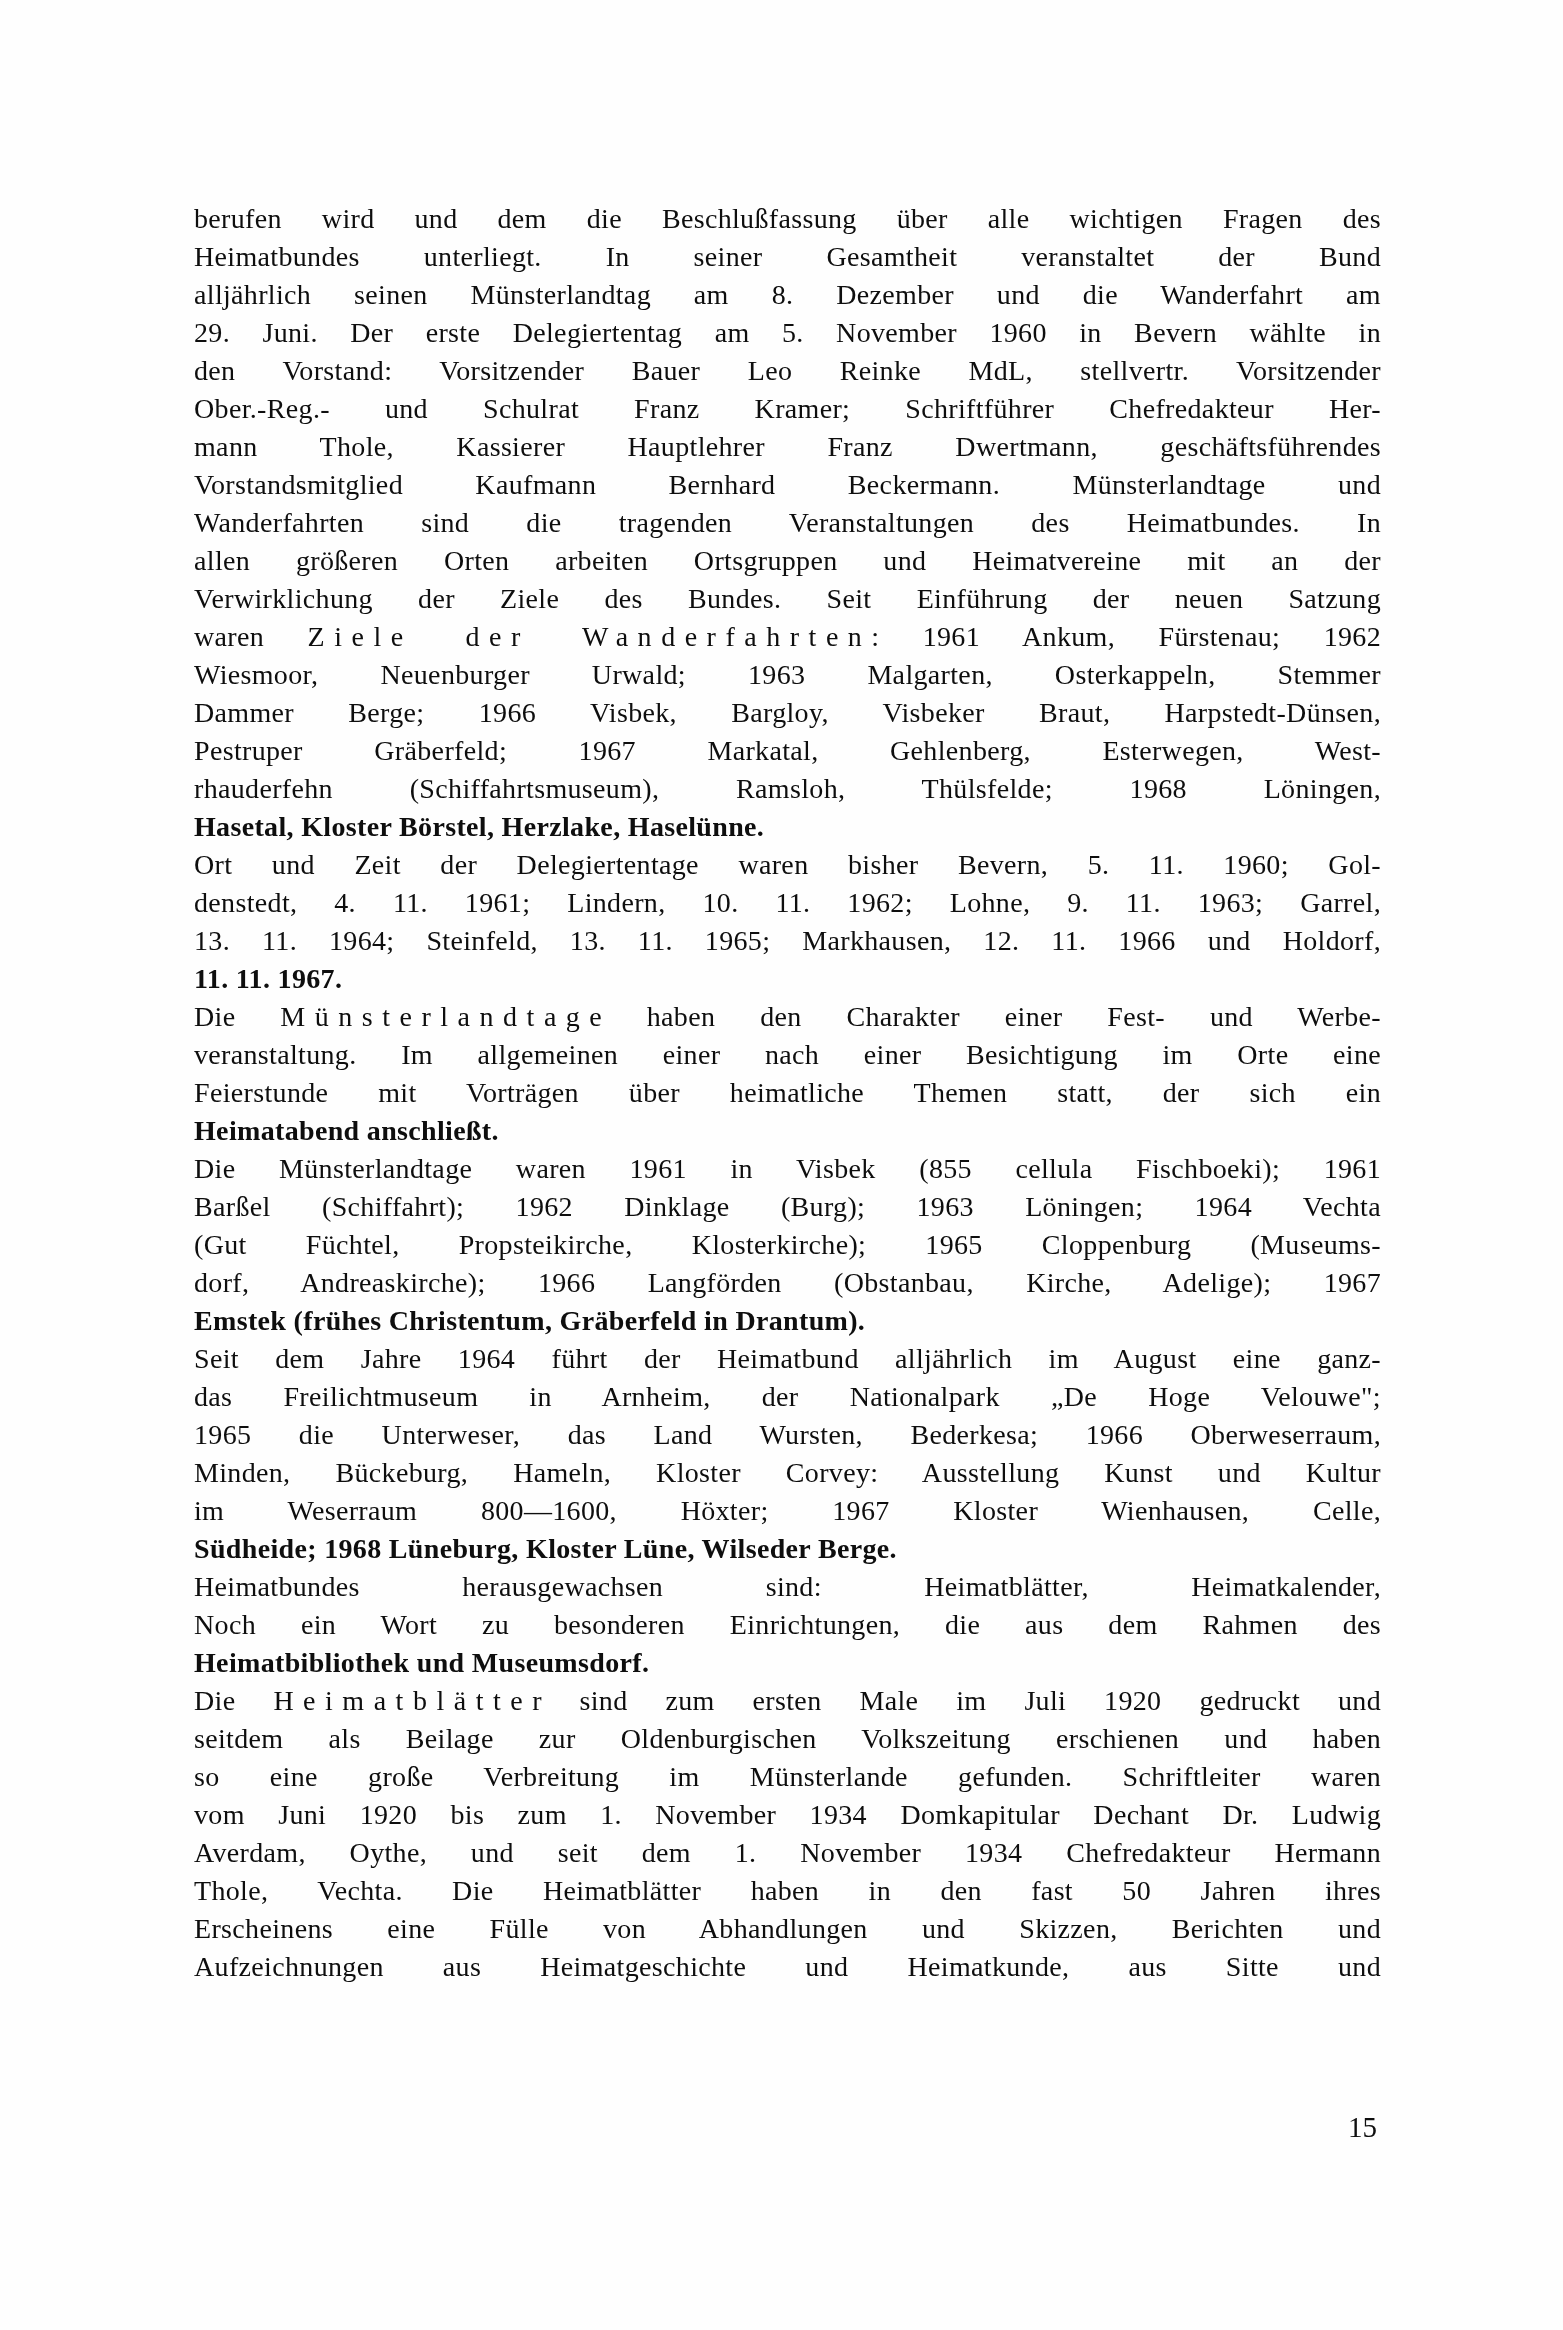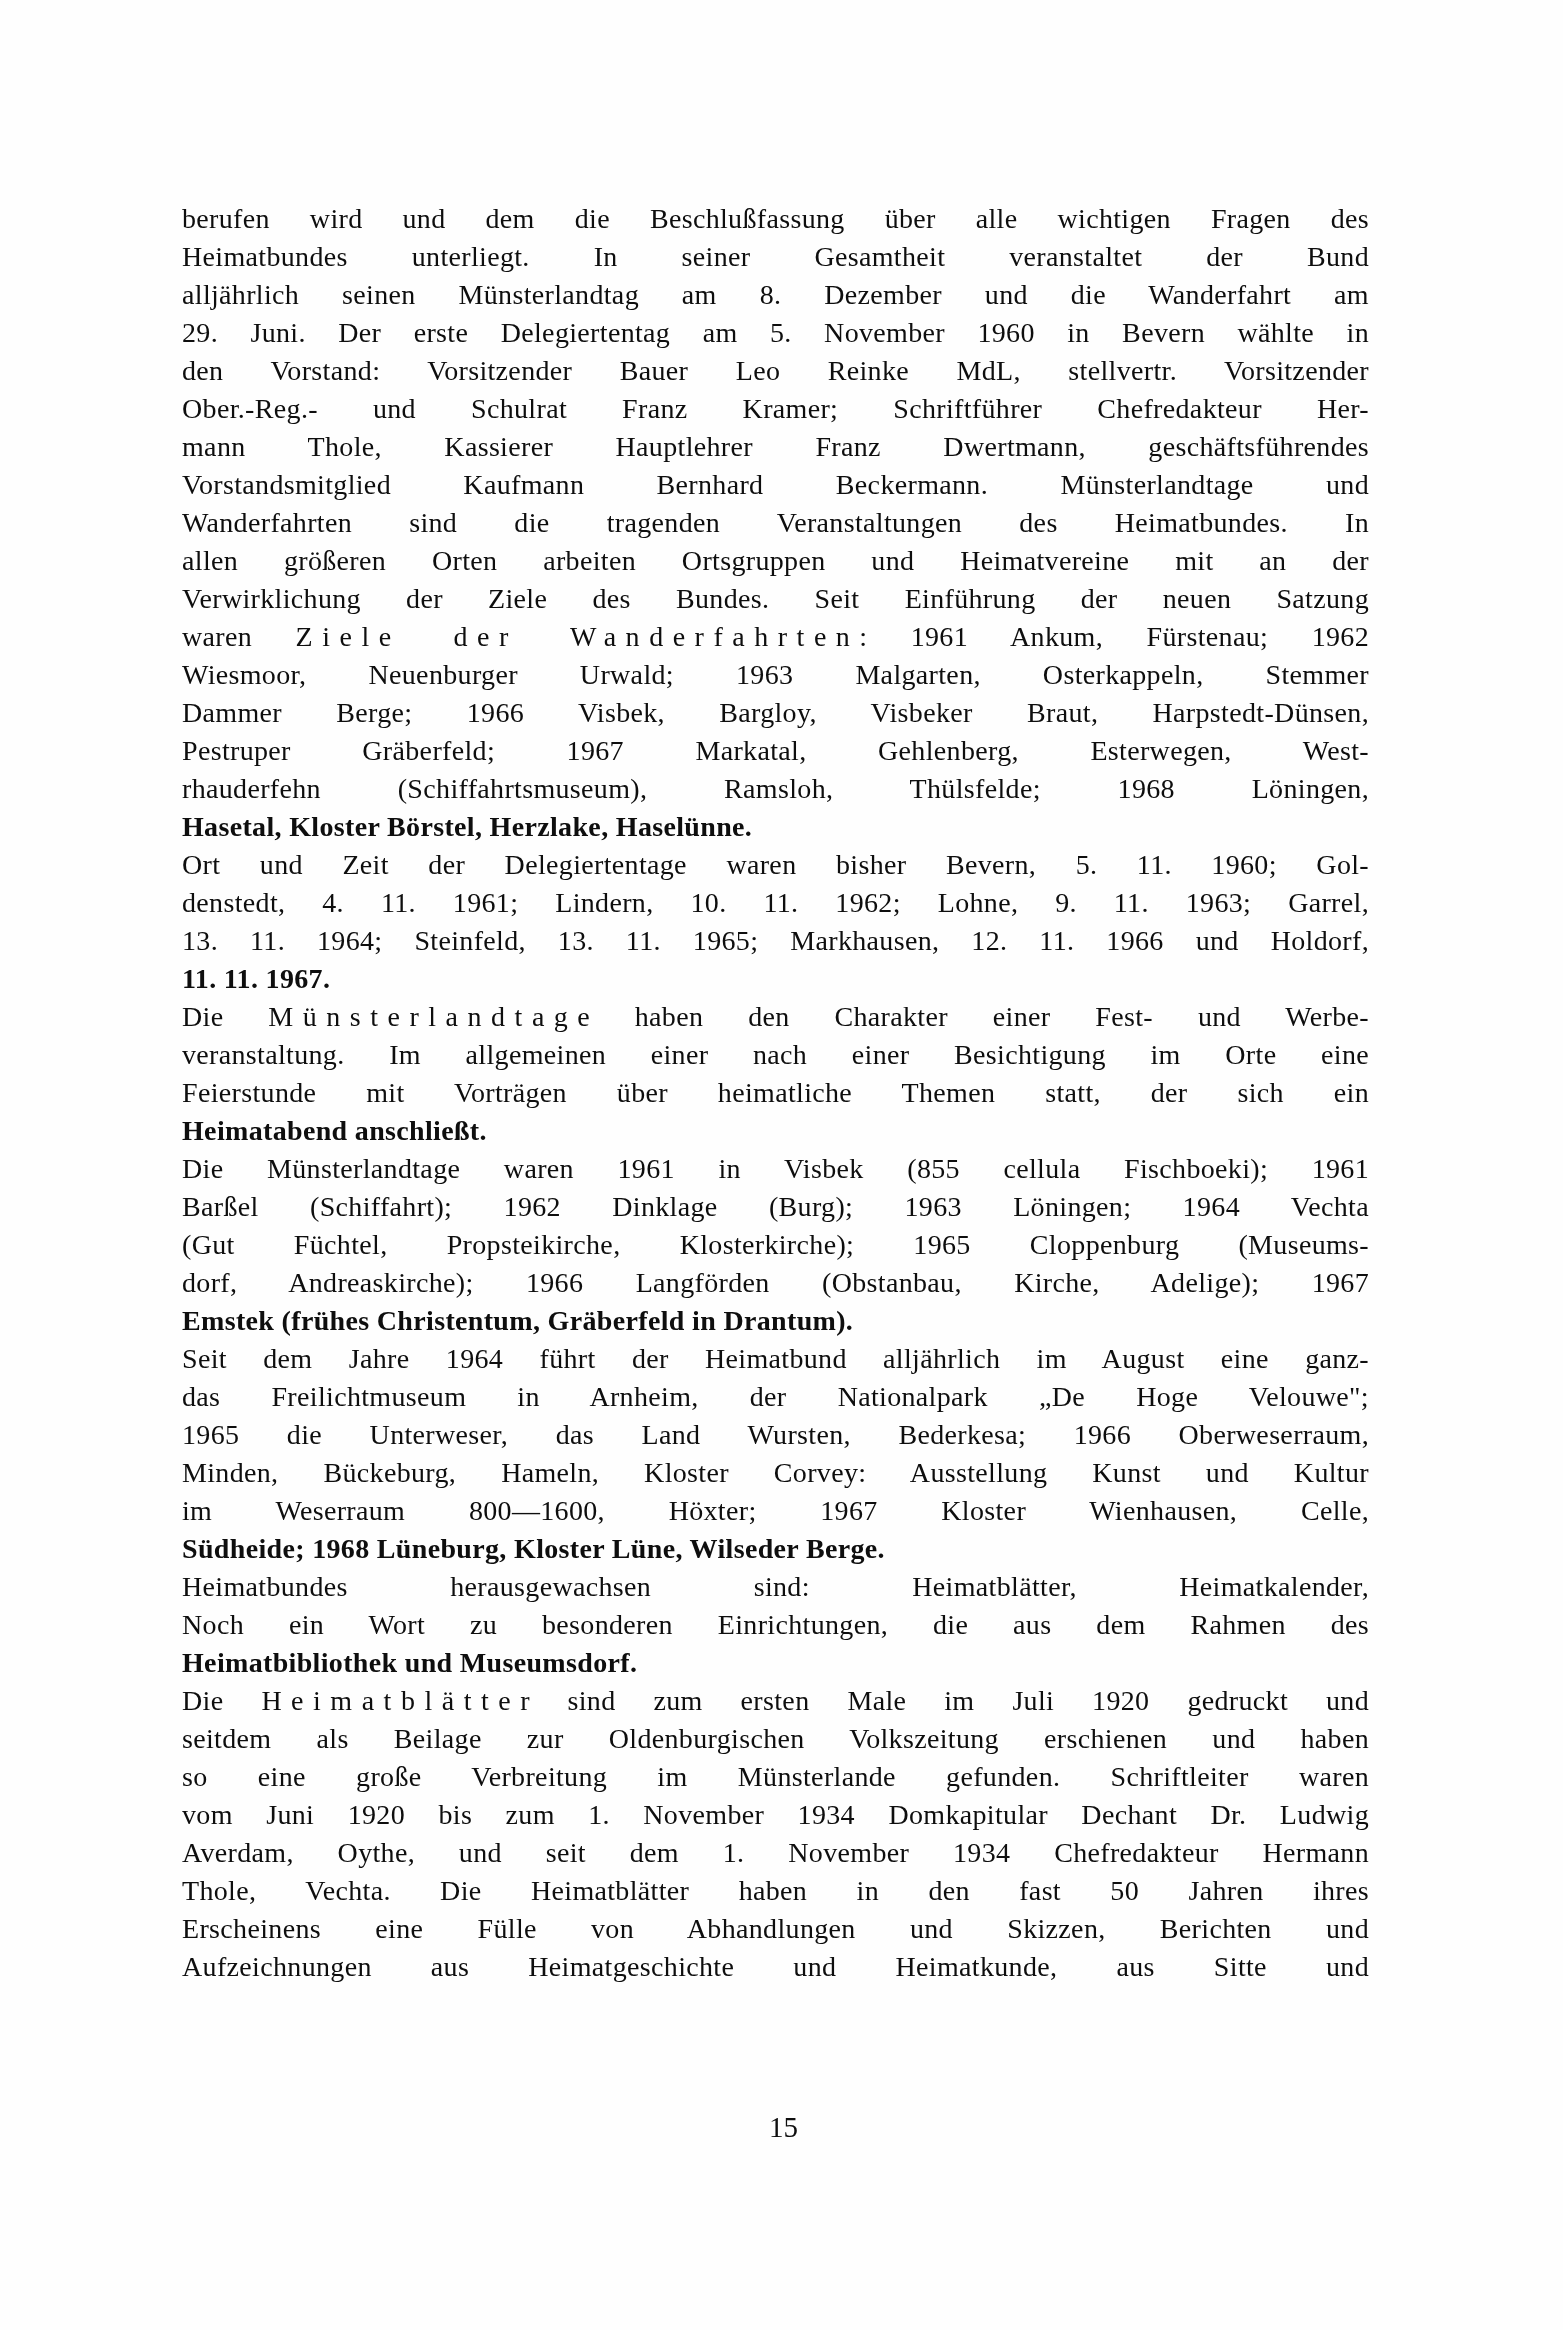--- a/index.html
+++ b/index.html
@@ -15,21 +15,21 @@
     color: #0e0e0e;
     overflow: hidden;
   }
   .page {
     position: absolute;
     inset: 0;
     background: #fefefe;
   }
   .text-block {
     position: absolute;
-    left: 182px;
+    left: 194px;
     top: 200px;
     width: 1187px;
   }
   .line {
     font-size: 28px;
     line-height: 38px;
     letter-spacing: 0.012em;
     text-align: justify;
     text-align-last: justify;
     white-space: normal;
@@ -41,21 +41,21 @@
   .gesp {
     letter-spacing: 0.34em;
     margin-right: -0.34em;
     margin-top: 39px;
   }
   .page-number {
     position: absolute;
     left: 190px;
     top: 2108px;
     width: 1187px;
-    text-align: center;
+    text-align: right;
     font-size: 29px;
     line-height: 38px;
   }
 </style>
 </head>
 <body>
 
 <div class="page">
   <div class="text-block">
       <div class="line">berufen wird und dem die Beschlußfassung über alle wichtigen Fragen des</div>

